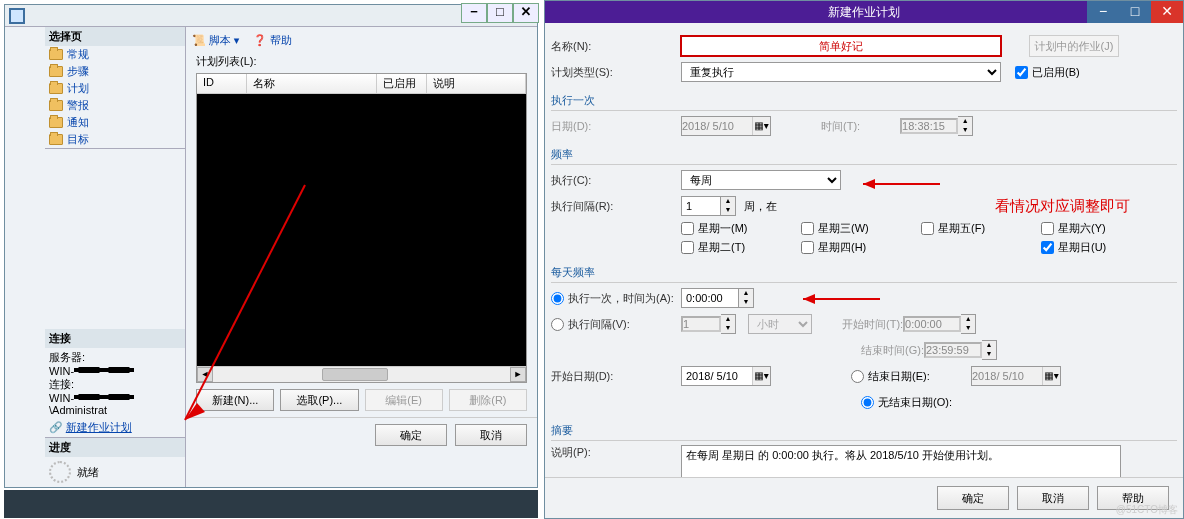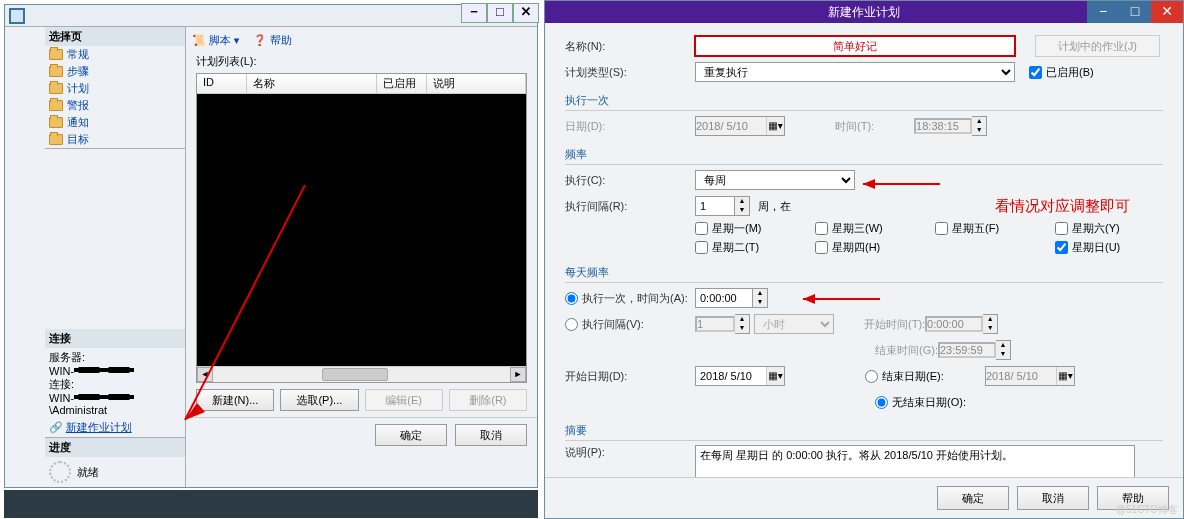--- a/index.html
+++ b/index.html
@@ -42,21 +42,21 @@
   
   .redarrow { position:absolute; pointer-events:none; }
 
   
   .win2 { position:absolute; left:544px; top:0; width:640px; height:519px; background:#f0f2f4; border:1px solid #6f8ea0; display:flex; flex-direction:column; }
   .win2 .titlebar2 { height:22px; background:#4c1d95; color:#fff; display:flex; align-items:center; position:relative; }
   .titlebar2 .title { flex:1; text-align:center; font-size:12px; }
   .titlebar2 .winbtns2 { position:absolute; right:0; top:0; display:flex; }
   .winbtns2 div { width:32px; height:22px; text-align:center; line-height:20px; color:#fff; background:#3c6e9e; font-size:14px; cursor:pointer; }
   .winbtns2 .close { background:#d9342a; }
-  .form { padding:8px 20px; overflow:auto; flex:1; }
+  .form { padding:8px 6px; overflow:auto; flex:1; }
   .row { display:flex; align-items:center; margin:4px 0; min-height:22px; }
   .row .lbl { width:130px; color:#333; }
   .row .lbl.dis, .disabled { color:#999; }
   input[type=text], select { height:20px; border:1px solid #999; background:#fff; padding:0 4px; }
   input[disabled], select[disabled] { background:#f0f0f0; color:#888; }
   .redbox { border:1px solid #c00 !important; outline:1px solid #c00; text-align:center; color:#c00; }
   .placeh::placeholder{ color:#c00; text-align:center; }
   .sec { color:#1b5c9e; margin:10px 0 4px; border-bottom:1px solid #ccc; padding-bottom:2px; }
   .chkgrid { margin-left:130px; display:grid; grid-template-columns:120px 120px 120px 120px; row-gap:4px; }
   .chk { display:flex; align-items:center; gap:4px; }
@@ -192,21 +192,21 @@
       <div>□</div>
       <div class="close">✕</div>
     </div>
   </div>
 
   <div class="form">
 
     <div class="row">
       <div class="lbl">名称(N):</div>
       <input type="text" class="redbox placeh" style="width: 320px;" placeholder="简单好记">
-      <button disabled="" style="margin-left:20px;width:125px;height:22px;border:1px solid #ccc;background:#f3f3f3;color:#999">计划中的作业(J)</button>
+      <button disabled="" style="margin-left:28px;width:90px;height:22px;border:1px solid #ccc;background:#f3f3f3;color:#999">计划中的作业(J)</button>
     </div>
 
     <div class="row">
       <div class="lbl">计划类型(S):</div>
       <select style="width:320px"><option>重复执行</option></select>
       <label class="chk" style="margin-left:14px">
           <input type="checkbox" checked="" style=""> 
           <span>已启用(B)</span>
         </label>
     </div>
@@ -295,21 +295,21 @@
           <input type="radio" name="dfreq" style=""> 
           <span>执行间隔(V):</span>
         </label>
       <span class="spin">
           <input disabled="" style="width: 40px;" value="1">
           <span class="spinbtns">
             <span>▲</span>
             <span>▼</span>
           </span>
         </span>
-      <select disabled="" style="width:80px;margin-left:4px"><option>小时</option></select>
+      <select disabled="" style="width:64px;margin-left:12px"><option>小时</option></select>
       <div class="lbl dis" style="width:auto;margin-left:30px">开始时间(T):</div>
       <span class="spin">
           <input disabled="" value="0:00:00" style="">
           <span class="spinbtns">
             <span>▲</span>
             <span>▼</span>
           </span>
         </span>
     </div>
     <div class="row">

